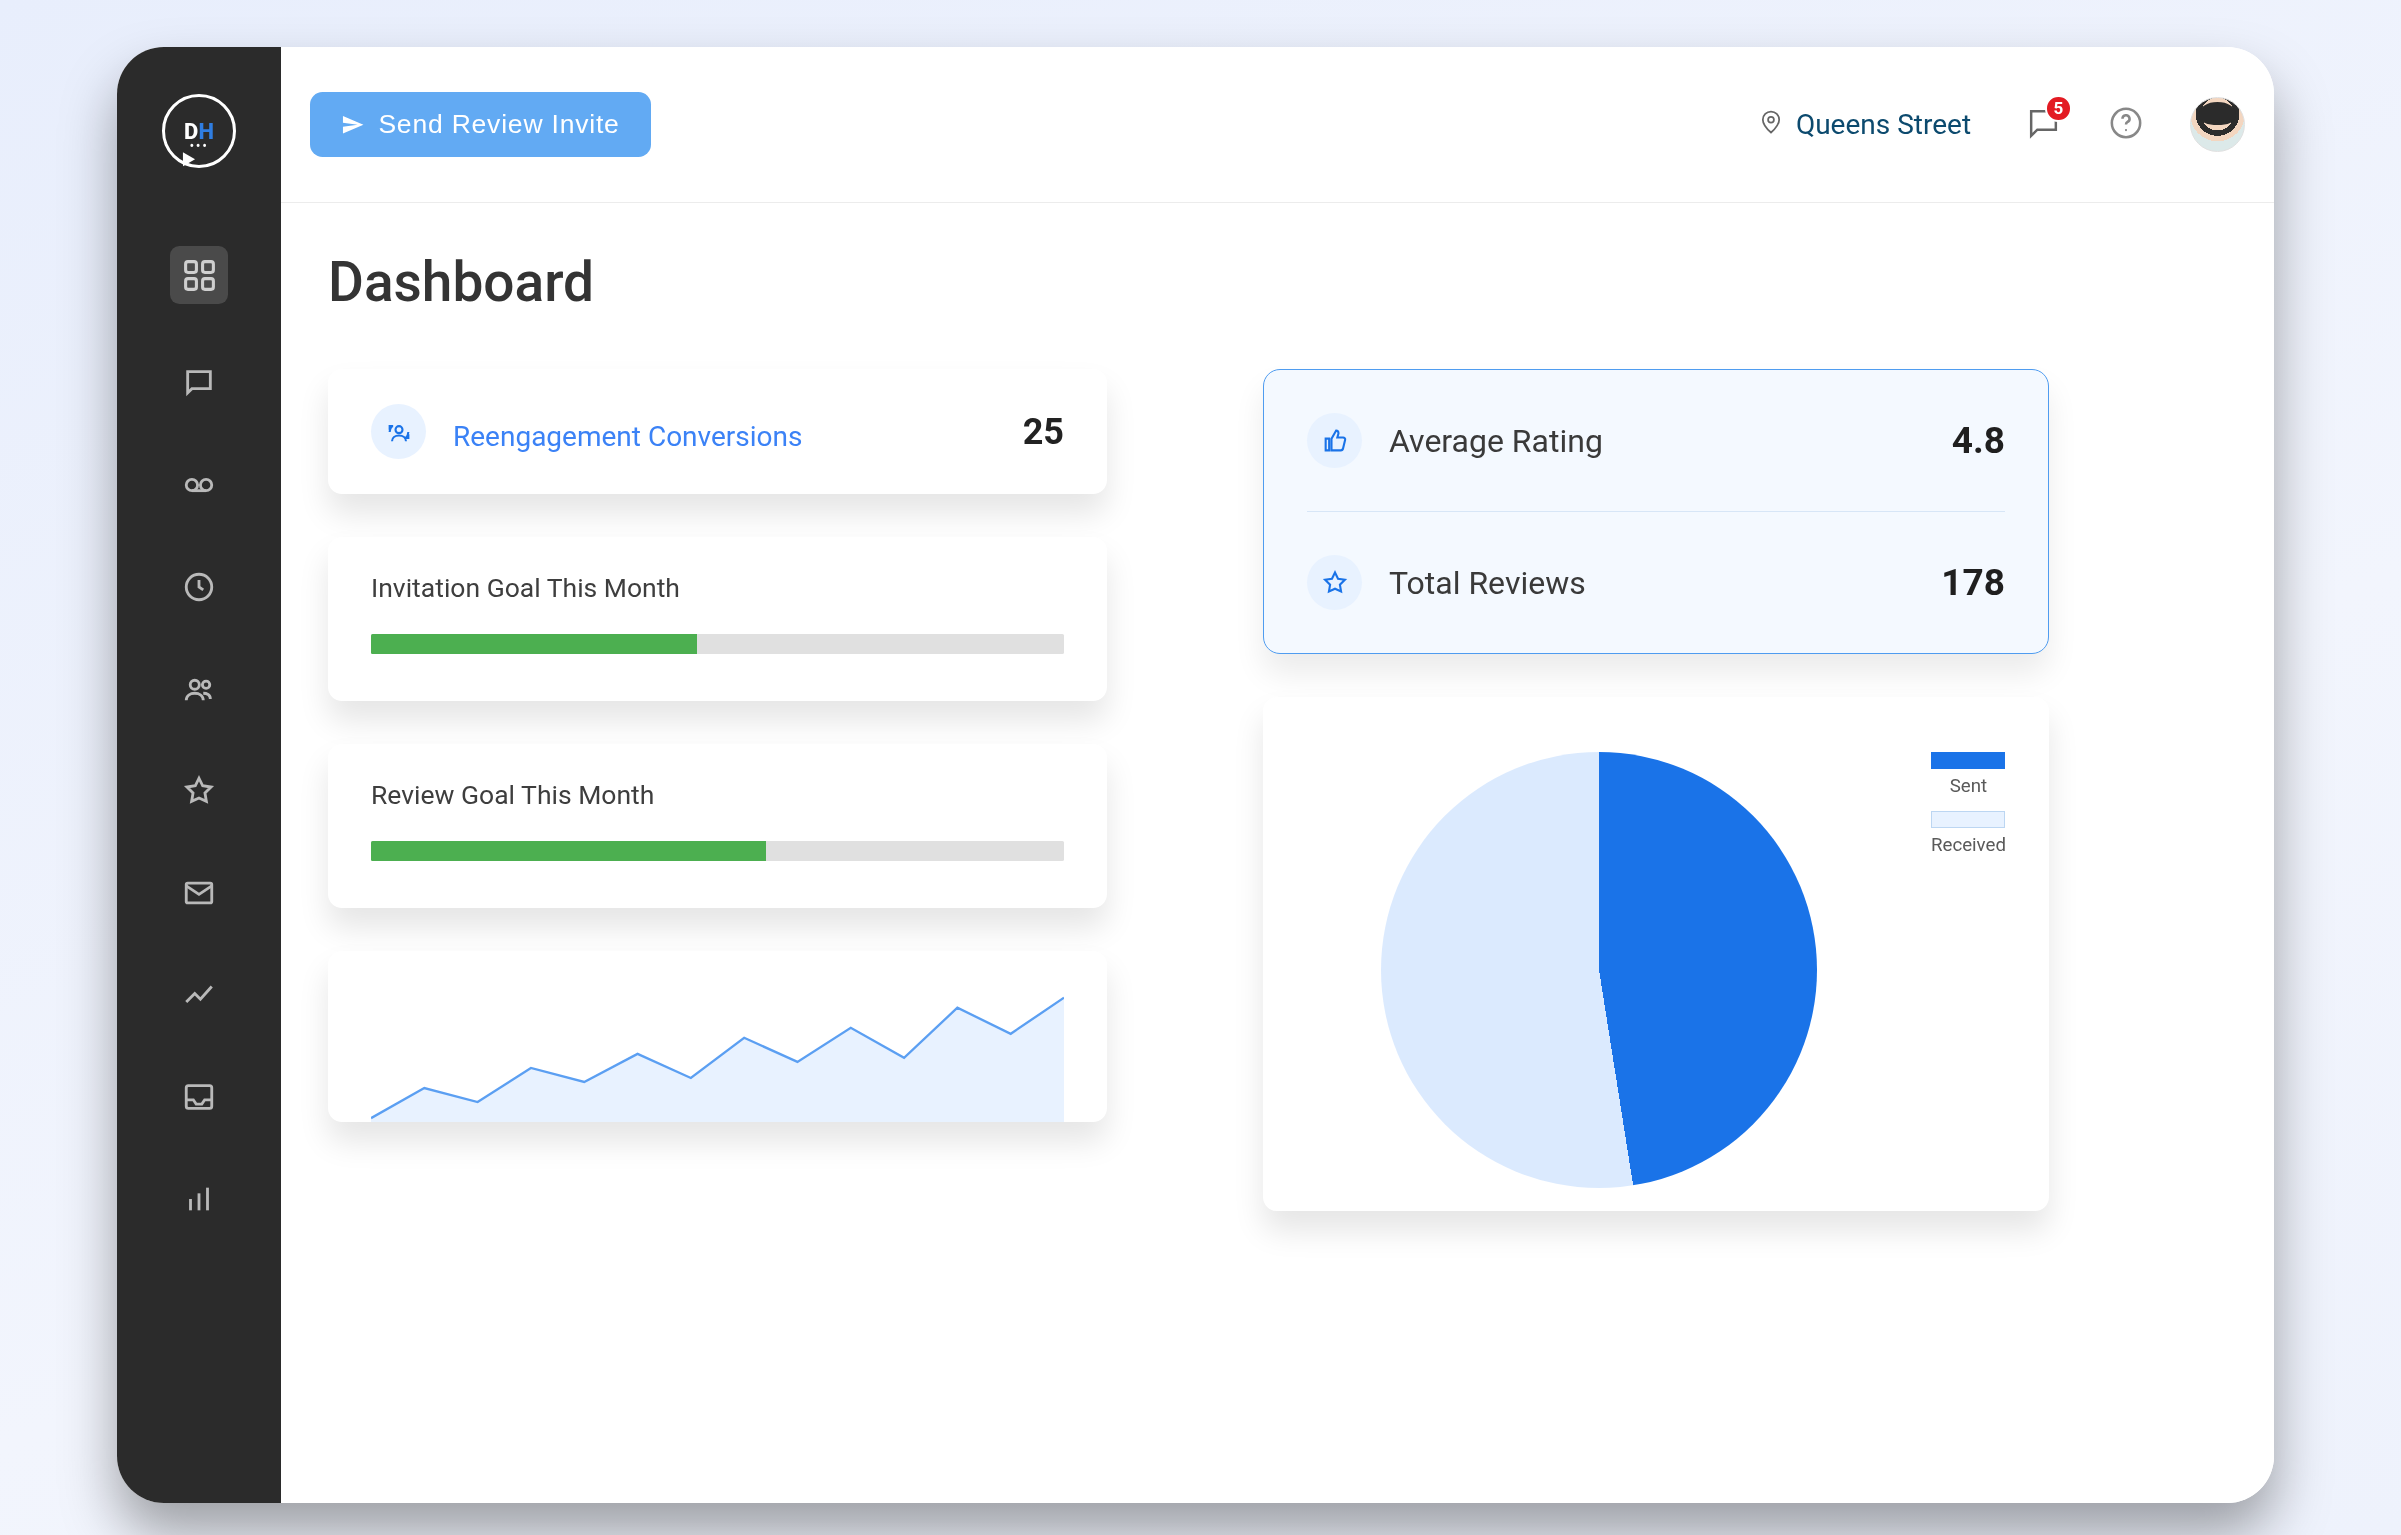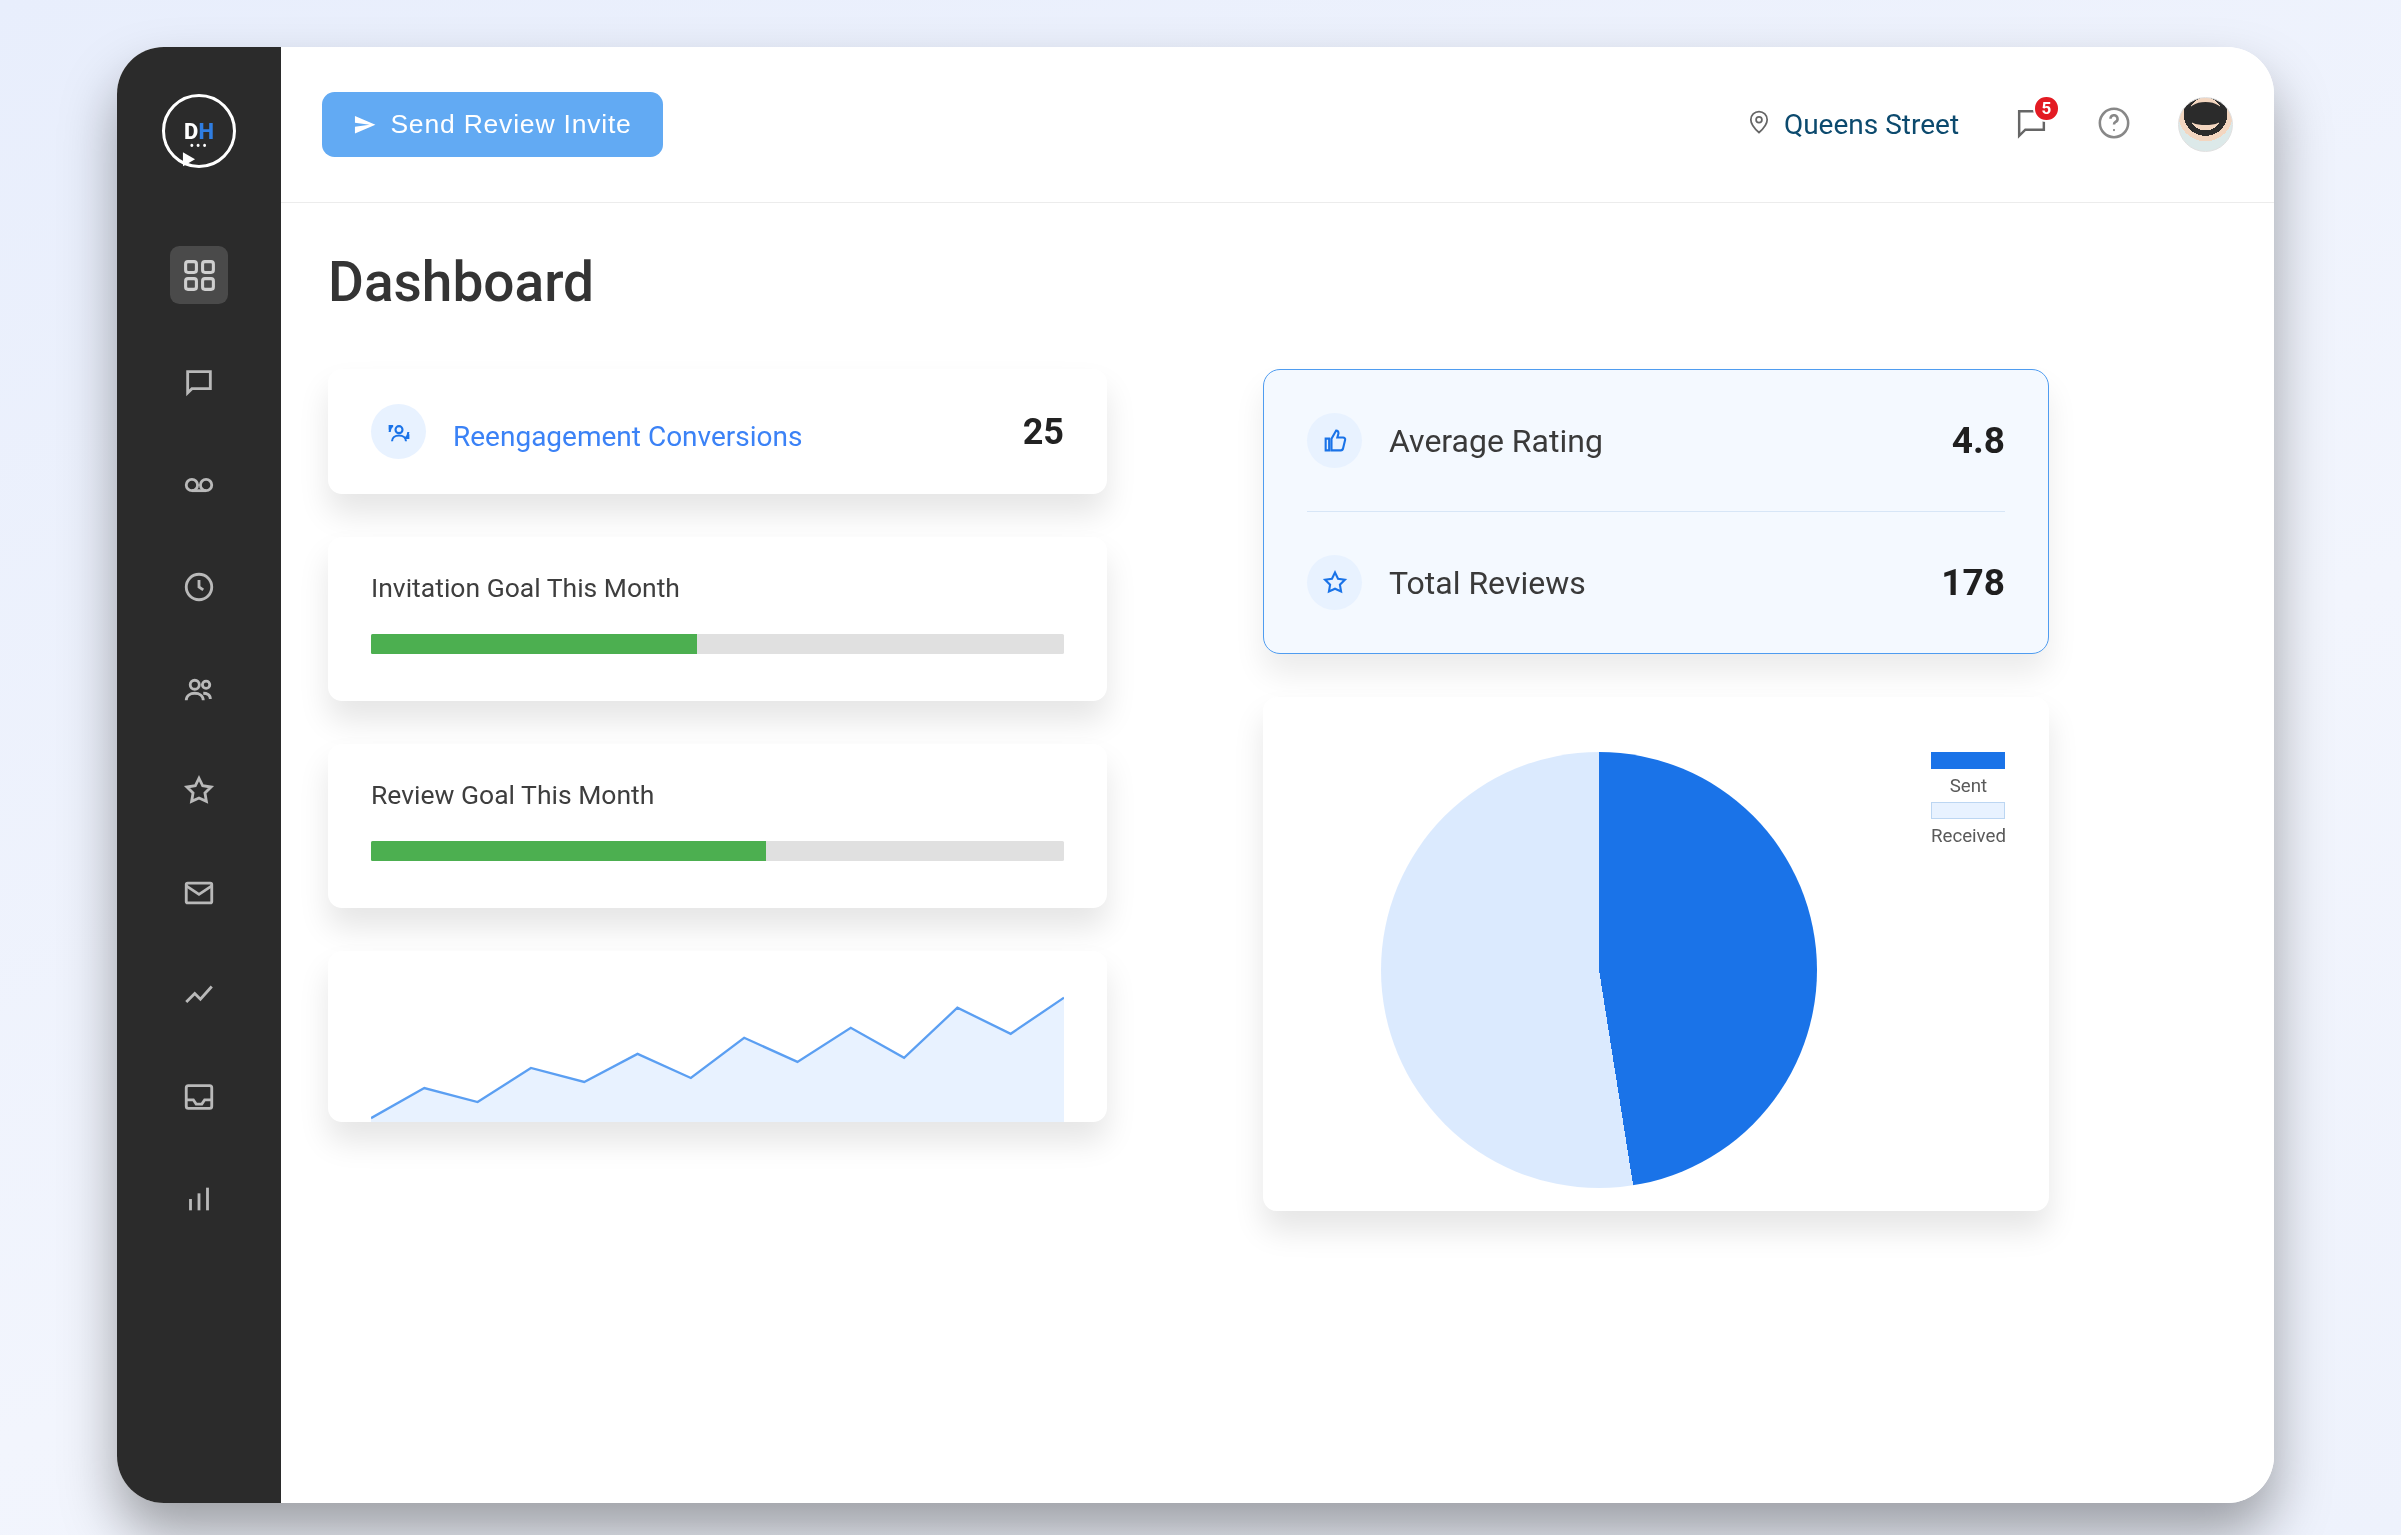--- a/index.html
+++ b/index.html
@@ -70,21 +70,21 @@
   }
   .nav-item svg{width:34px;height:34px;fill:none;stroke:currentColor;stroke-width:2;}
   .nav-item.active svg{width:37px;height:37px;}
 
   
   .main { flex:1; display:flex;flex-direction:column; background:#ffffff;}
   .topbar{
     height:156px;
     border-bottom:0.8px solid #ececec;
     display:flex;align-items:center;
-    padding:0 41px;
+    padding:0 29px;
     gap:23.4px;
   }
   .send-btn{
     background:#62aaf3;color:#fff;border:none;border-radius:12.5px;
     padding:17px 31px;font-size:26.5px;font-weight:500;
     display:flex;align-items:center;gap:14px;cursor:pointer;
     letter-spacing:0.8px;
   }
   .send-btn svg{width:23.4px;height:23.4px;fill:#fff;}
   .topbar-spacer{flex:1;}
@@ -146,21 +146,21 @@
     box-shadow:0 19.5px 31px rgba(0,0,0,0.08);
   }
   .rating-row{display:flex;align-items:center;gap:27px;padding:43px 0;}
   .rating-row + .rating-row{border-top:0.8px solid #d7e6f7;}
   .rating-label{font-size:32px;color:#3a3a3a;flex:1;}
   .rating-value{font-size:37px;font-weight:700;color:#1f1f1f;}
 
   .messages-card{padding:39px 43px 23.4px 43px;}
   .messages-header{display:flex;align-items:center;gap:27px;margin-bottom:23.4px;}
   .messages-body{display:flex;gap:39px;align-items:flex-start;}
-  .legend{margin-left:auto; margin-top:15.6px; display:flex;flex-direction:column;gap:5px;align-items:center;}
+  .legend{margin-left:auto; margin-top:15.6px; display:flex;flex-direction:column;gap:14px;align-items:center;}
   .legend-item{display:flex;flex-direction:column;align-items:center;gap:6.2px;}
   .swatch{width:74px;height:17px;}
   .swatch.sent{background:#1a73e8;}
   .swatch.recv{background:#e8f2ff;border:0.8px solid #bcd6f2;}
   .legend-text{font-size:18.7px;color:#5a5a5a;}
   .pie-wrap{flex:1;display:flex;justify-content:center;}
   .pie{
     width:436px;height:436px;border-radius:50%;
     background: conic-gradient(#1a73e8 0deg 170deg, #dbeafe 170deg 360deg);
     margin-top:15.6px;

